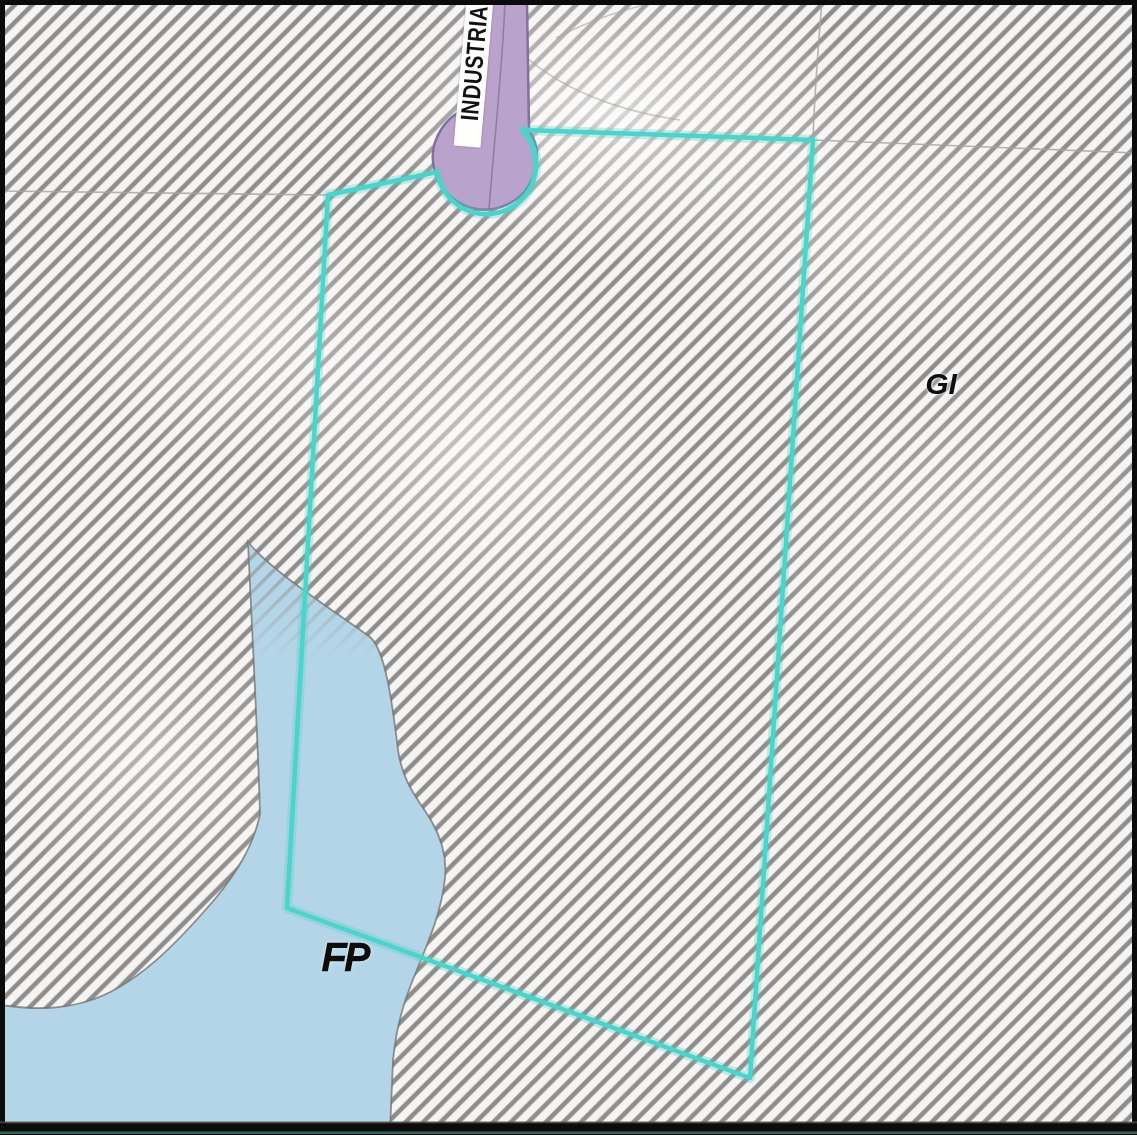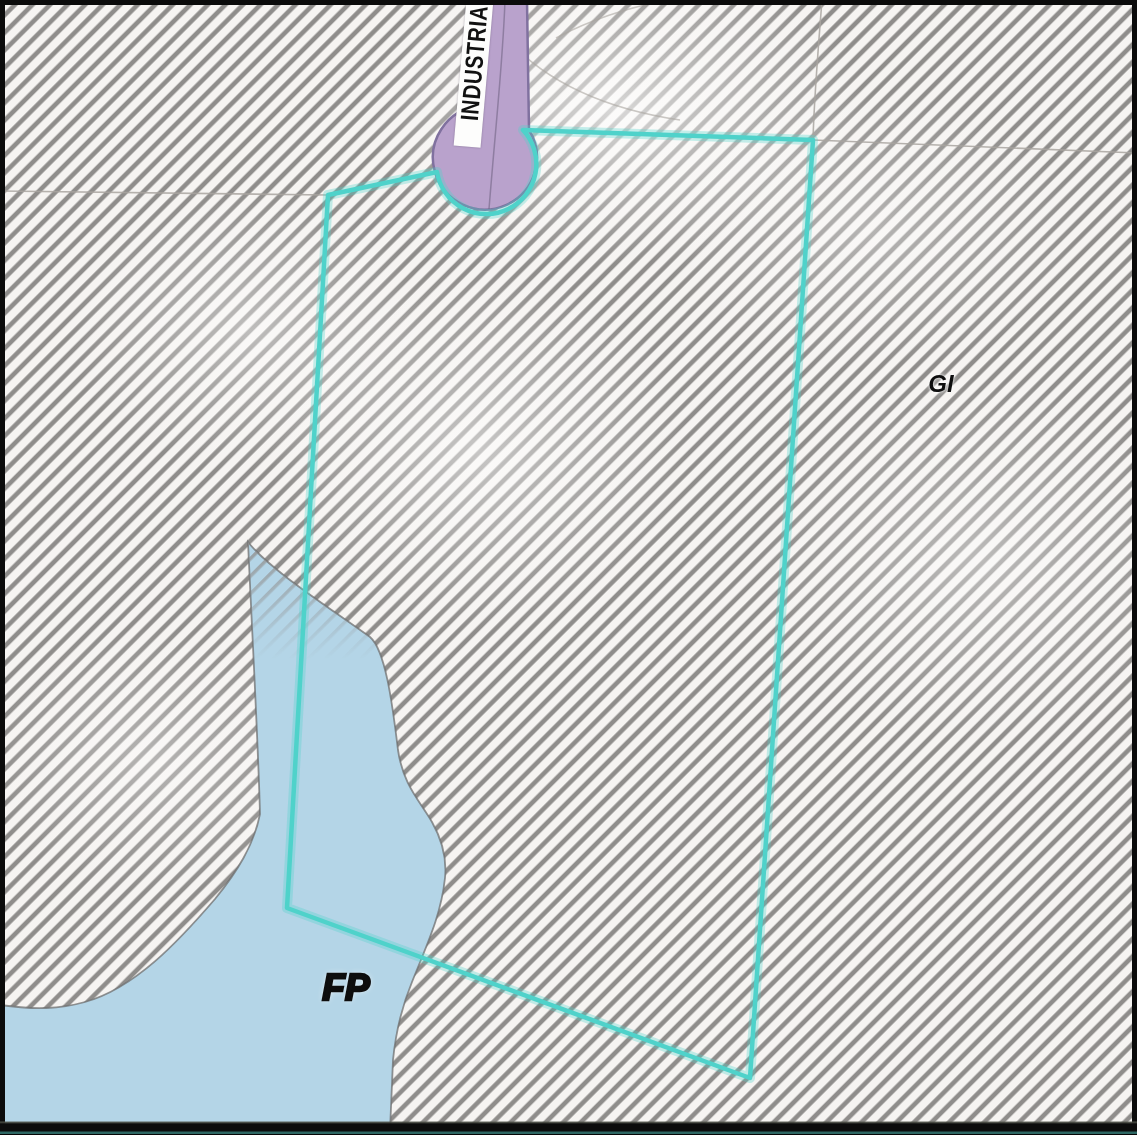--- a/index.html
+++ b/index.html
@@ -28,27 +28,27 @@
   .map-label{
     position:absolute;
     transform:translate(-50%,-50%);
     font-style:italic;
     color:#0e0e0e;
     white-space:nowrap;
     user-select:none;
   }
   #zone-label-gi{
     left:941px;top:384px;
-    font-size:24px;font-weight:800;
+    font-size:30px;font-weight:800;
     letter-spacing:0px;
     text-shadow:0 0 4px rgba(255,255,255,.85), 0 0 2px rgba(255,255,255,.9);
   }
   #zone-label-fp{
-    left:346px;top:988px;
-    font-size:37px;font-weight:700;
+    left:346px;top:958px;
+    font-size:37px;font-weight:400;
     -webkit-text-stroke:2.5px #0d0d0d;
     text-shadow:0 0 6px rgba(255,255,255,.75), 0 0 3px rgba(255,255,255,.6);
   }
   #street-label{
     position:absolute;
     left:475px;top:56px;
     width:182px;height:27px;
     line-height:27px;
     text-align:center;
     transform:translate(-50%,-50%) rotate(-85deg);

